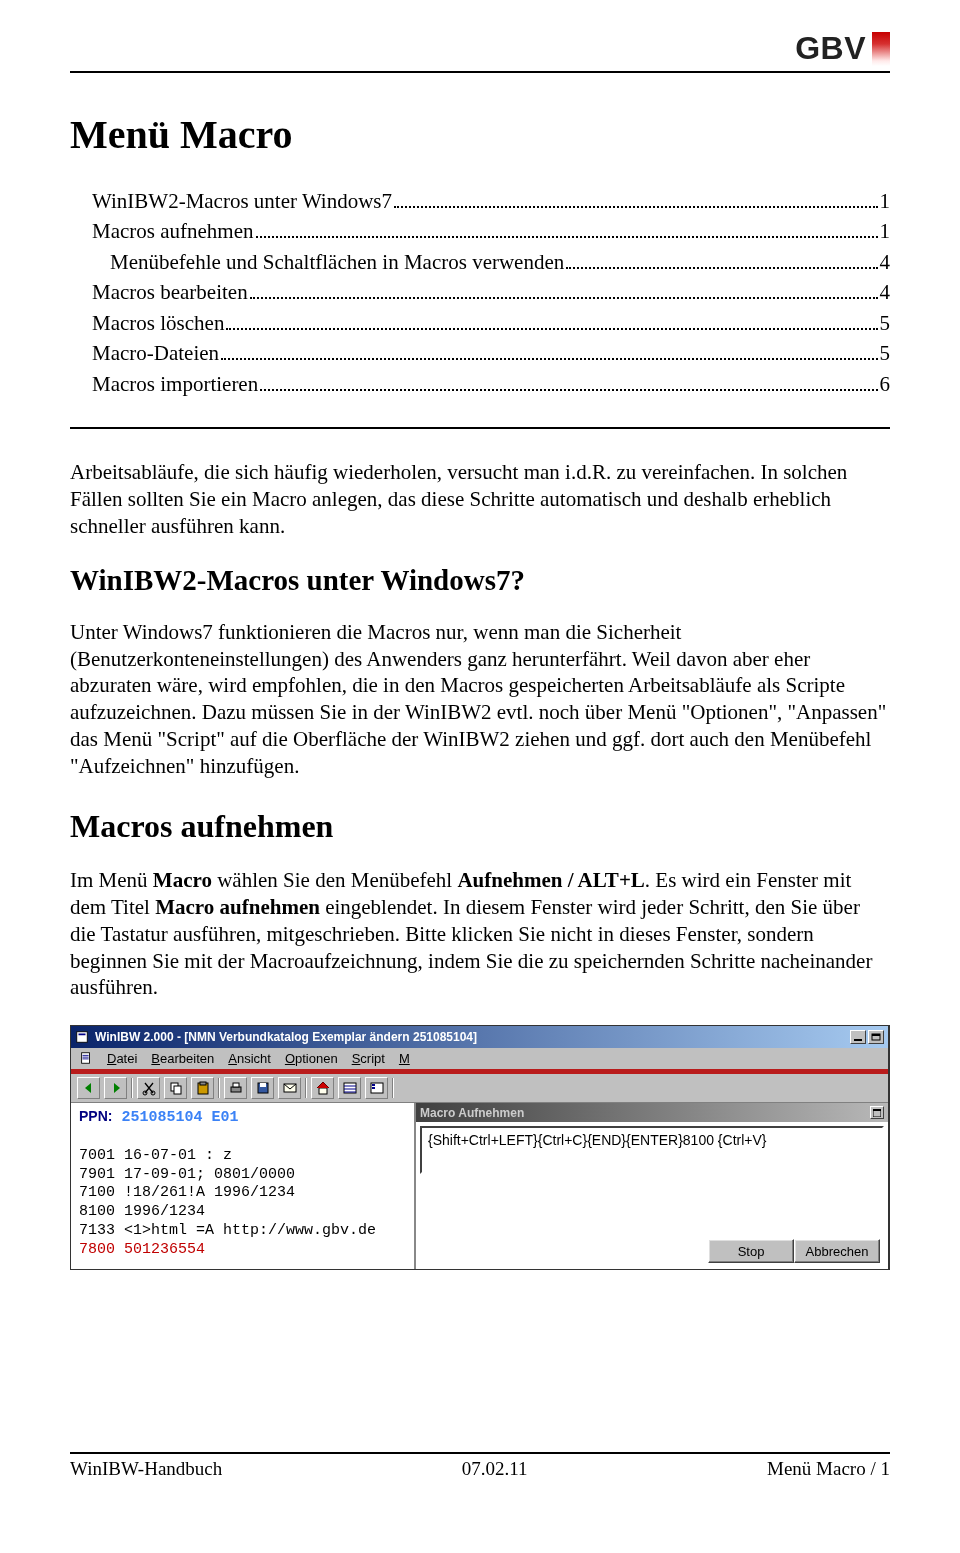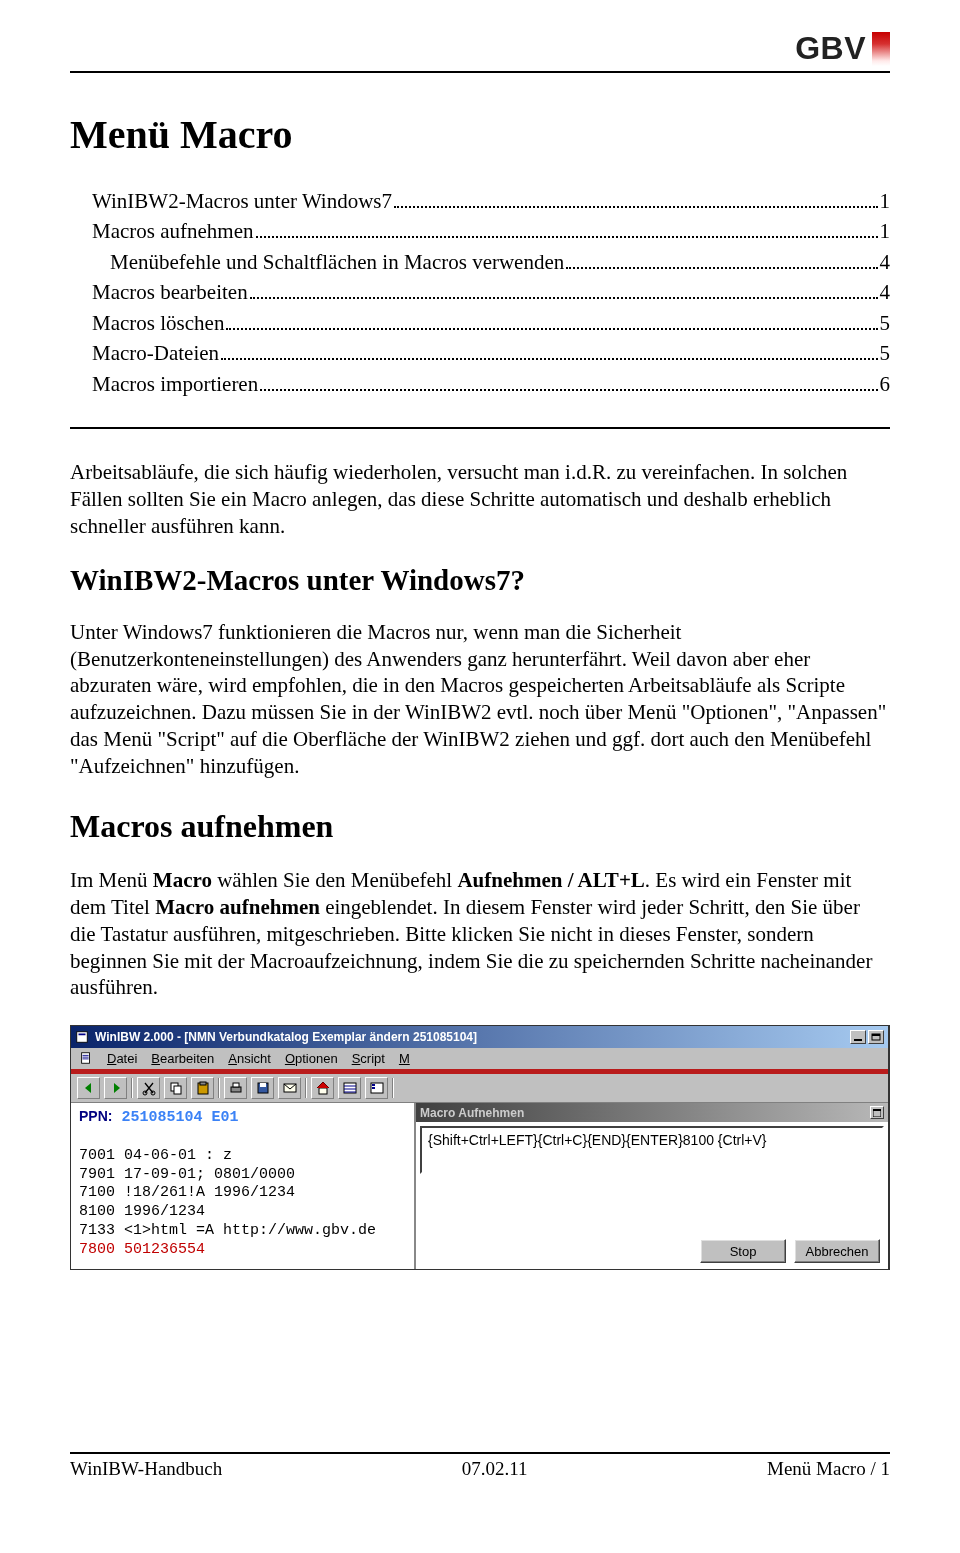--- a/index.html
+++ b/index.html
@@ -114,21 +114,21 @@
   }
   .floating-title .ctrl { width: 14px; height: 13px; }
   .inset-field {
     margin: 4px; padding: 4px 6px;
     background: #fff;
     border-top: 2px solid #404040; border-left: 2px solid #404040;
     border-right: 2px solid #fff; border-bottom: 2px solid #fff;
     font-family: Tahoma, Arial, sans-serif; font-size: 14px;
     min-height: 48px;
   }
-  .btn-row { margin-top: auto; display: flex; justify-content: flex-end; gap: 8px; padding: 6px 8px; }
+  .btn-row { margin-top: auto; display: flex; justify-content: flex-end; padding: 6px 8px; }
   .winbtn {
     min-width: 86px; height: 24px; background: #c0c0c0;
     border-top: 1px solid #fff; border-left: 1px solid #fff;
     border-right: 1px solid #404040; border-bottom: 1px solid #404040;
     box-shadow: inset -1px -1px 0 #808080, inset 1px 1px 0 #dfdfdf;
     font-family: Tahoma, Arial, sans-serif; font-size: 13px;
     display: flex; align-items: center; justify-content: center;
   }
   .footer {
     position: absolute; bottom: 0; left: 70px; right: 70px;
@@ -308,21 +308,21 @@
               <rect x="3" y="4" width="3" height="2" fill="#008"></rect>
               <rect x="3" y="7" width="3" height="2" fill="#008"></rect>
             </svg>
           </div>
         <span class="tsep"></span>
       </div>
 
       <div class="content-row">
         <div class="content-left"><span class="ppn-line"><b>PPN:</b> <span class="ppn-val">251085104 E01</span></span>
 
-<span>7001 04-06-01 : z</span>
+<span>7001 16-07-01 : z</span>
 <span>7901 17-09-01; 0801/0000</span>
 <span>7100 !18/261!A 1996/1234</span>
 <span>8100 1996/1234</span>
 <span>7133 &lt;1&gt;html =A http://www.gbv.de</span>
 <span class="red">7800 501236554</span></div>
 
         <div class="content-right">
           <div class="floating-title">
             <span>Macro Aufnehmen</span>
             <div class="ctrl">

